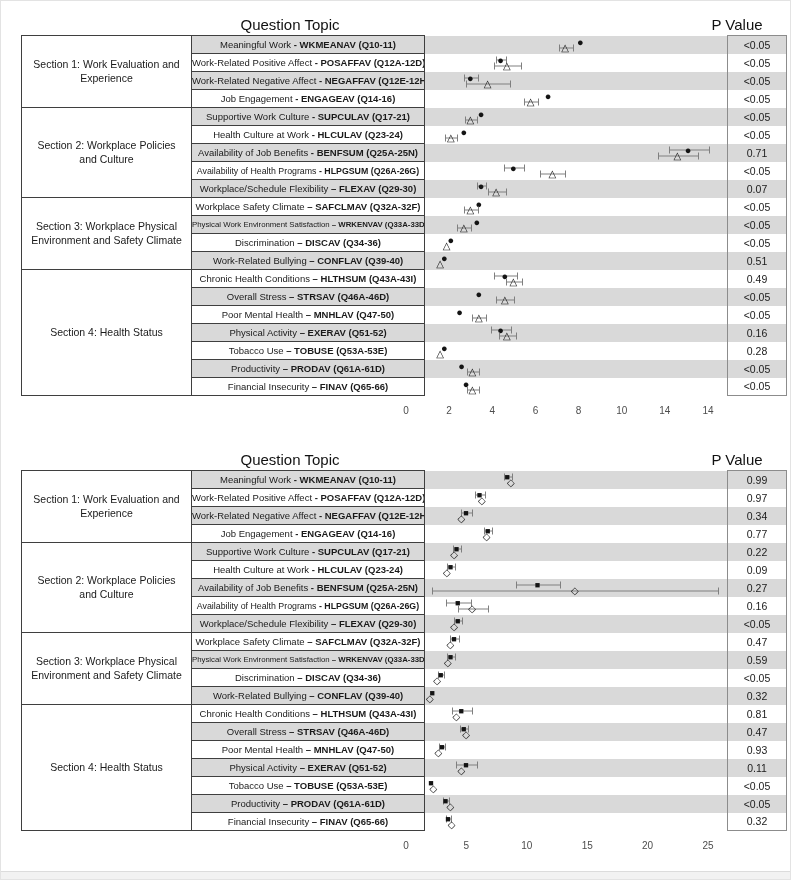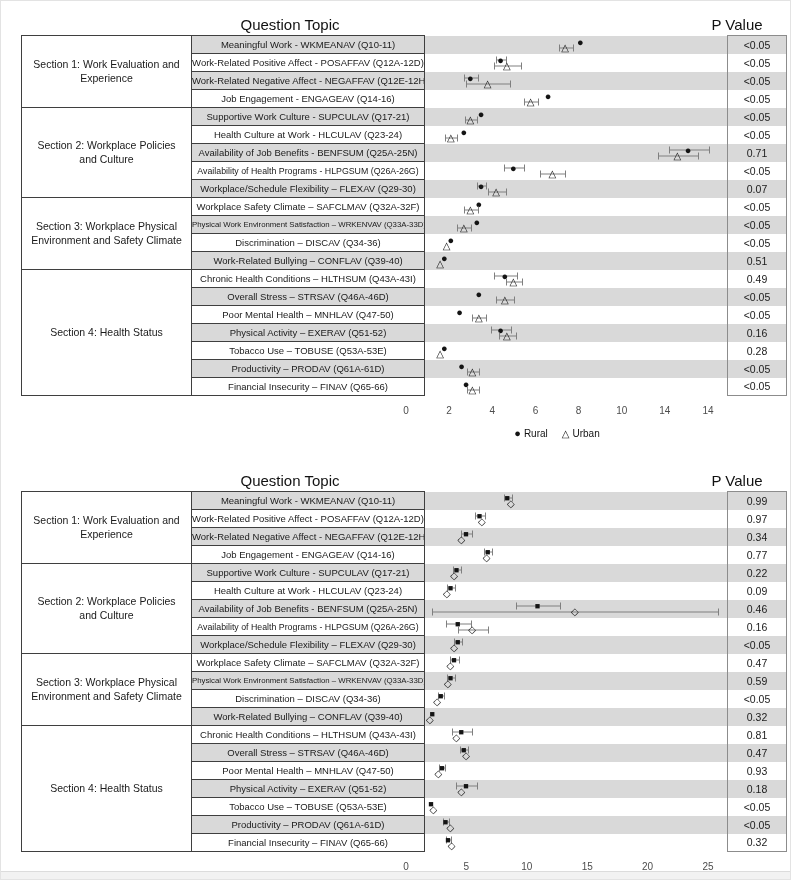--- a/index.html
+++ b/index.html
@@ -30,21 +30,21 @@
   }
   td.plot{width:302px;position:relative;background:#fff;}
   td.pv{
     width:58px;text-align:center;vertical-align:middle;font-size:10.5px;background:#fff;
     border-left:1px solid #8c8c8c;border-right:1px solid #8c8c8c;
   }
   tr:first-child td.pv{border-top:1px solid #8c8c8c;}
   tr:last-child td.pv{border-bottom:1px solid #8c8c8c;}
   tr.g td.topic, tr.g td.plot, tr.g td.pv{background:#d9d9d9;}
   .tname{font-weight:normal;}
-  .tcode{font-weight:normal;}
+  .tcode{font-weight:bold;}
 
   .mk{position:absolute;transform:translate(-50%,-50%);line-height:1;color:#141414;}
   .mk.m1{top:34%;}
   .mk.m2{top:67%;}
   .eb{
     position:absolute;height:7px;transform:translateY(-50%);
     border-left:1px solid #7f7f7f;border-right:1px solid #7f7f7f;
     background:linear-gradient(#7f7f7f,#7f7f7f) center/100% 1px no-repeat;
   }
   .eb.m1{top:34%;}
@@ -263,21 +263,20 @@
     <div class="axis">
       <span class="tick" style="left: 0%;">0</span>
       <span class="tick" style="left: 14.2857%;">2</span>
       <span class="tick" style="left: 28.5714%;">4</span>
       <span class="tick" style="left: 42.8571%;">6</span>
       <span class="tick" style="left: 57.1429%;">8</span>
       <span class="tick" style="left: 71.4286%;">10</span>
       <span class="tick" style="left: 85.7143%;">14</span>
       <span class="tick" style="left: 100%;">14</span>
     </div>
-    <div class="legend"><span class="li"><span class="lm" style="font-size: 11px;">●</span><span class="ll">Rural</span></span><span class="li"><span class="lm" style="font-size: 10px;">△</span><span class="ll">Urban</span></span></div>
   </div>
 <div id="chart-1" class="chart">
     <div class="c-header">
       <div class="h-sec"></div>
       <div class="h-topic">Question Topic</div>
       <div class="h-plot"></div>
       <div class="h-p">P Value</div>
     </div>
     <table class="grid">
       <tbody>
@@ -338,21 +337,21 @@
           <td class="pv">0.09</td>
         </tr>
         <tr class="g">
           <td class="topic"><span class="tname">Availability of Job Benefits</span><span class="tcode"> - BENFSUM (Q25A-25N)</span></td>
           <td class="plot">
             <span class="eb m1" style="left: 30%; width: 14.4%;"></span>
             <span class="mk m1" style="left: 37.2%; font-size: 9px;">■</span>
             <span class="eb m2" style="left: 2.4%; width: 94.4%;"></span>
             <span class="mk m2" style="left: 49.6%; font-size: 10px;">◇</span>
           </td>
-          <td class="pv">0.46</td>
+          <td class="pv">0.27</td>
         </tr>
         <tr class="w">
           <td class="topic" style="font-size: 8.8px;"><span class="tname">Availability of Health Programs</span><span class="tcode"> - HLPGSUM (Q26A-26G)</span></td>
           <td class="plot">
             <span class="eb m1" style="left: 6.8%; width: 8%;"></span>
             <span class="mk m1" style="left: 10.8%; font-size: 9px;">■</span>
             <span class="eb m2" style="left: 10.8%; width: 9.6%;"></span>
             <span class="mk m2" style="left: 15.6%; font-size: 10px;">◇</span>
           </td>
           <td class="pv">0.16</td>
@@ -430,21 +429,21 @@
           </td>
           <td class="pv">0.93</td>
         </tr>
         <tr class="g">
           <td class="topic"><span class="tname">Physical Activity</span><span class="tcode"> – EXERAV (Q51-52)</span></td>
           <td class="plot">
             <span class="eb m1" style="left: 10.4%; width: 6.4%;"></span>
             <span class="mk m1" style="left: 13.6%; font-size: 9px;">■</span>
             <span class="mk m2" style="left: 12%; font-size: 10px;">◇</span>
           </td>
-          <td class="pv">0.18</td>
+          <td class="pv">0.11</td>
         </tr>
         <tr class="w">
           <td class="topic"><span class="tname">Tobacco Use</span><span class="tcode"> – TOBUSE (Q53A-53E)</span></td>
           <td class="plot">
             <span class="mk m1" style="left: 2%; font-size: 9px;">■</span>
             <span class="mk m2" style="left: 2.8%; font-size: 10px;">◇</span>
           </td>
           <td class="pv">&lt;0.05</td>
         </tr>
         <tr class="g">

